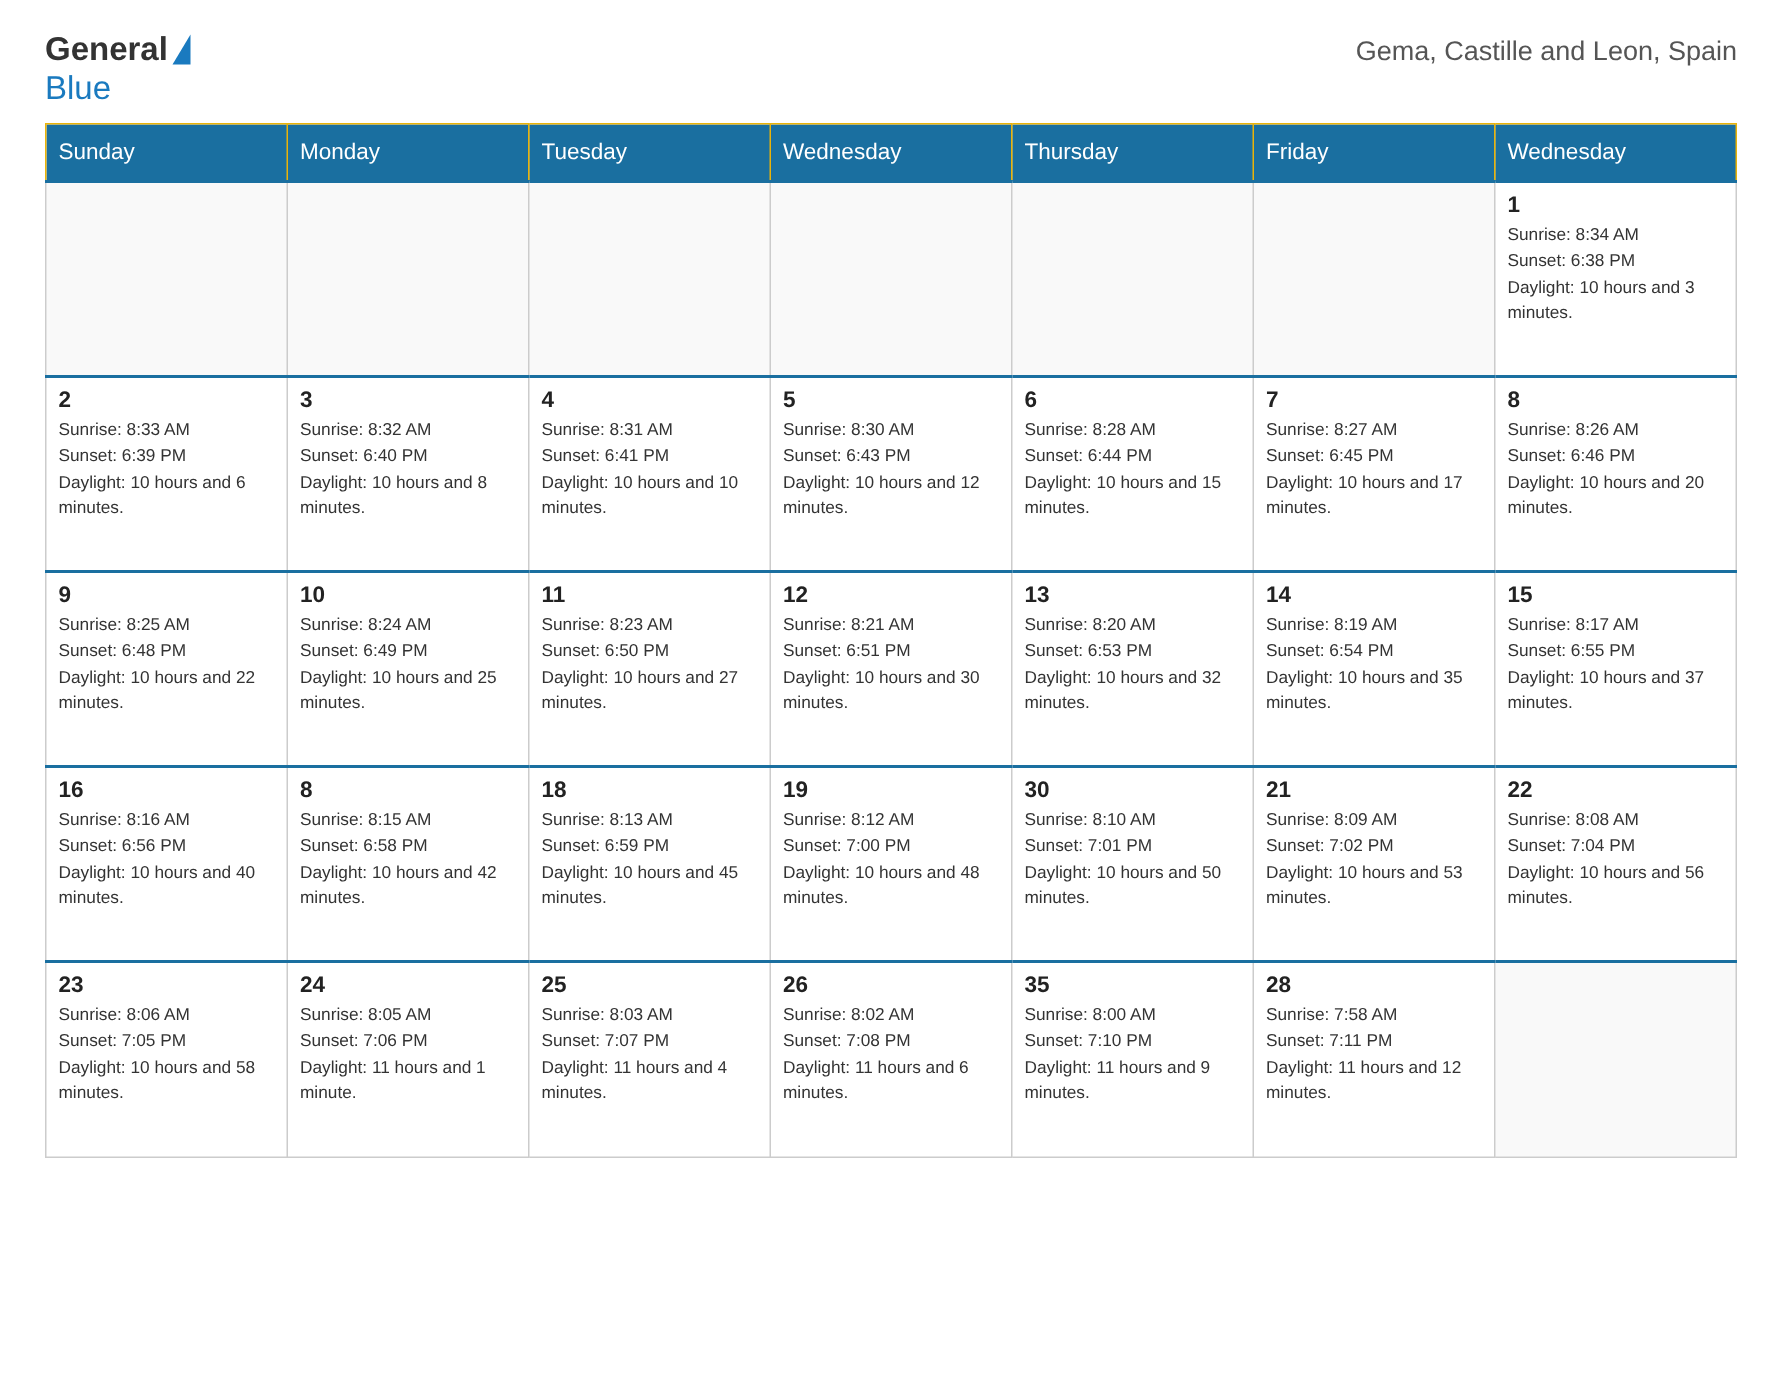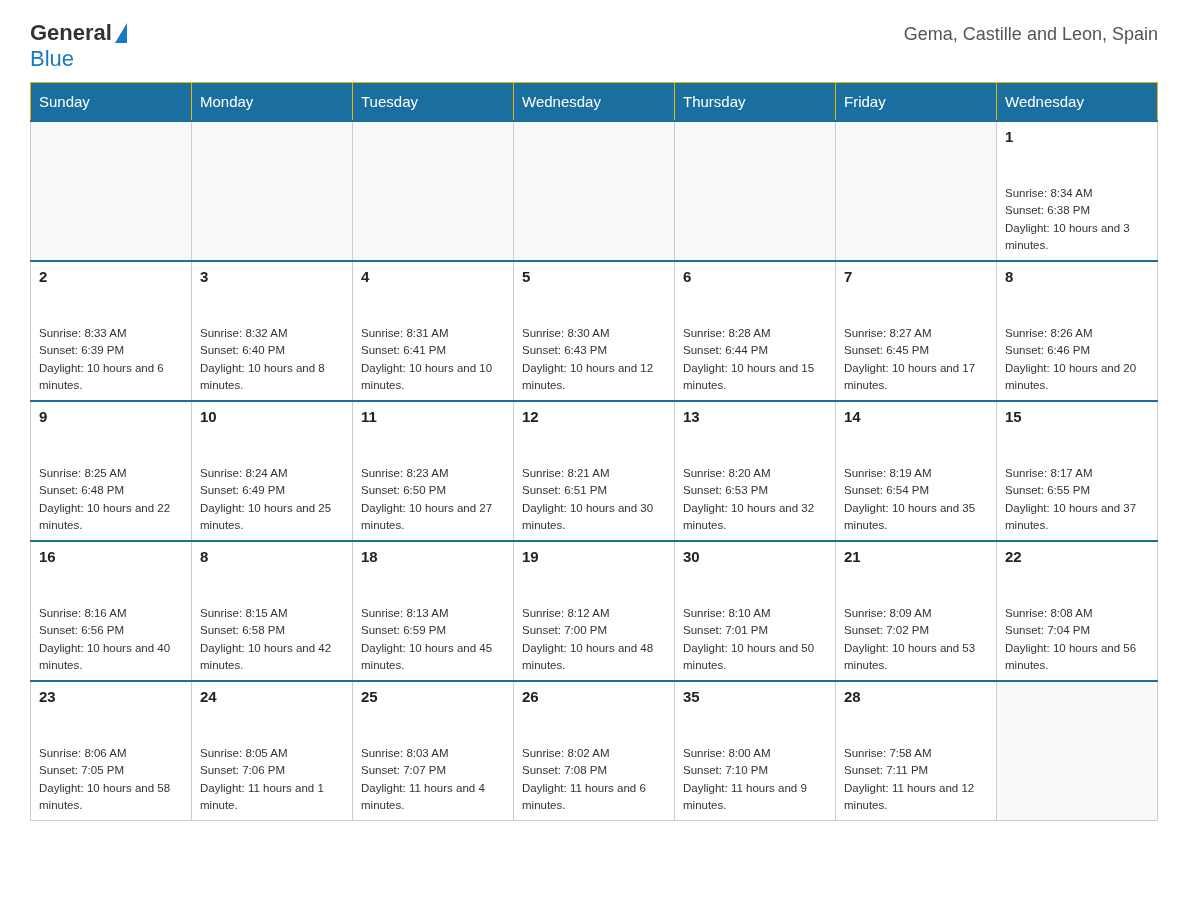--- a/index.html
+++ b/index.html
@@ -72,21 +72,20 @@
       font-size: 15px;
       font-weight: bold;
       color: #222;
       display: block;
       margin-bottom: 4px;
     }
     .day-info {
       font-size: 11.5px;
       color: #333;
       line-height: 1.5;
-      margin-top: 40px;
     }
     .empty-cell {
       background: #f9f9f9;
     }
     .logo-wrapper {
       display: flex;
       flex-direction: column;
       align-items: flex-start;
     }
     .logo-line1 {

